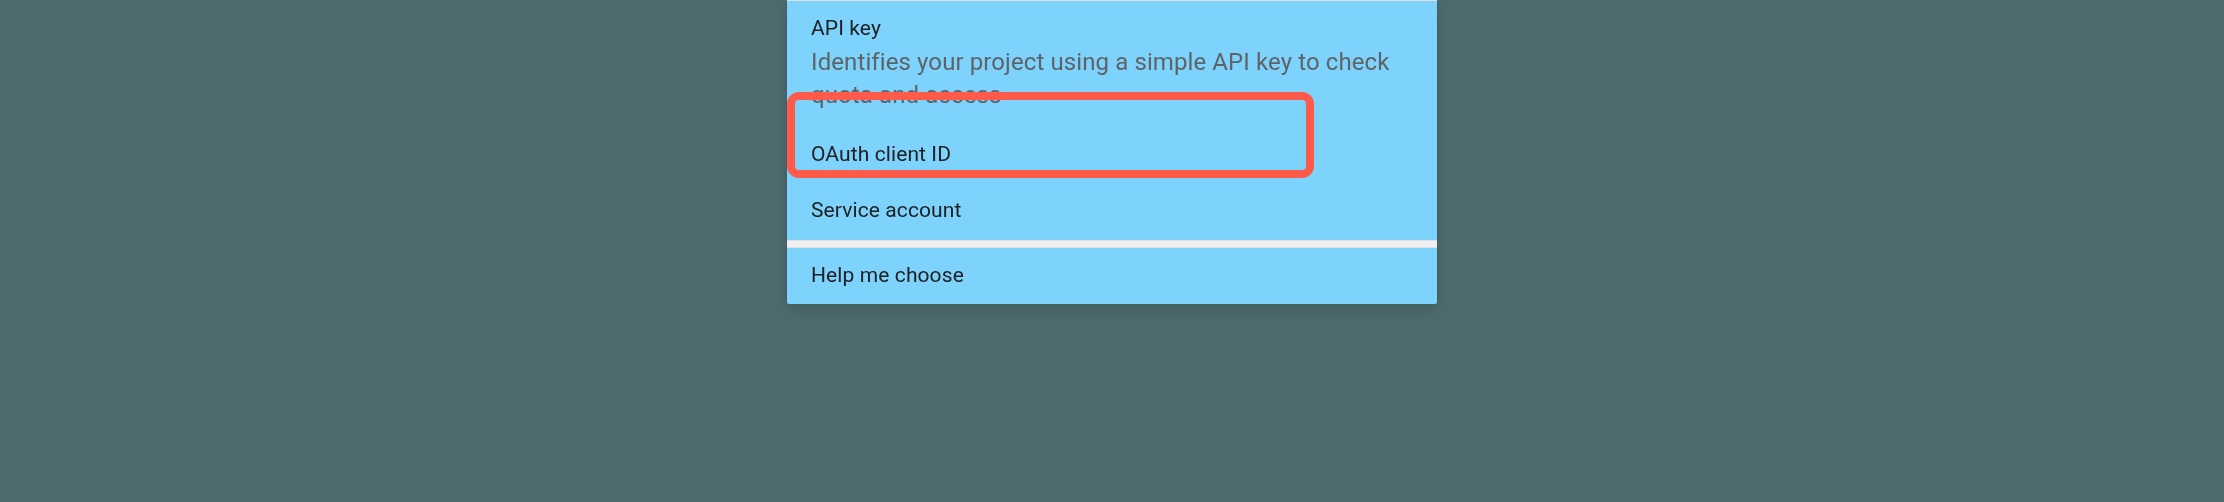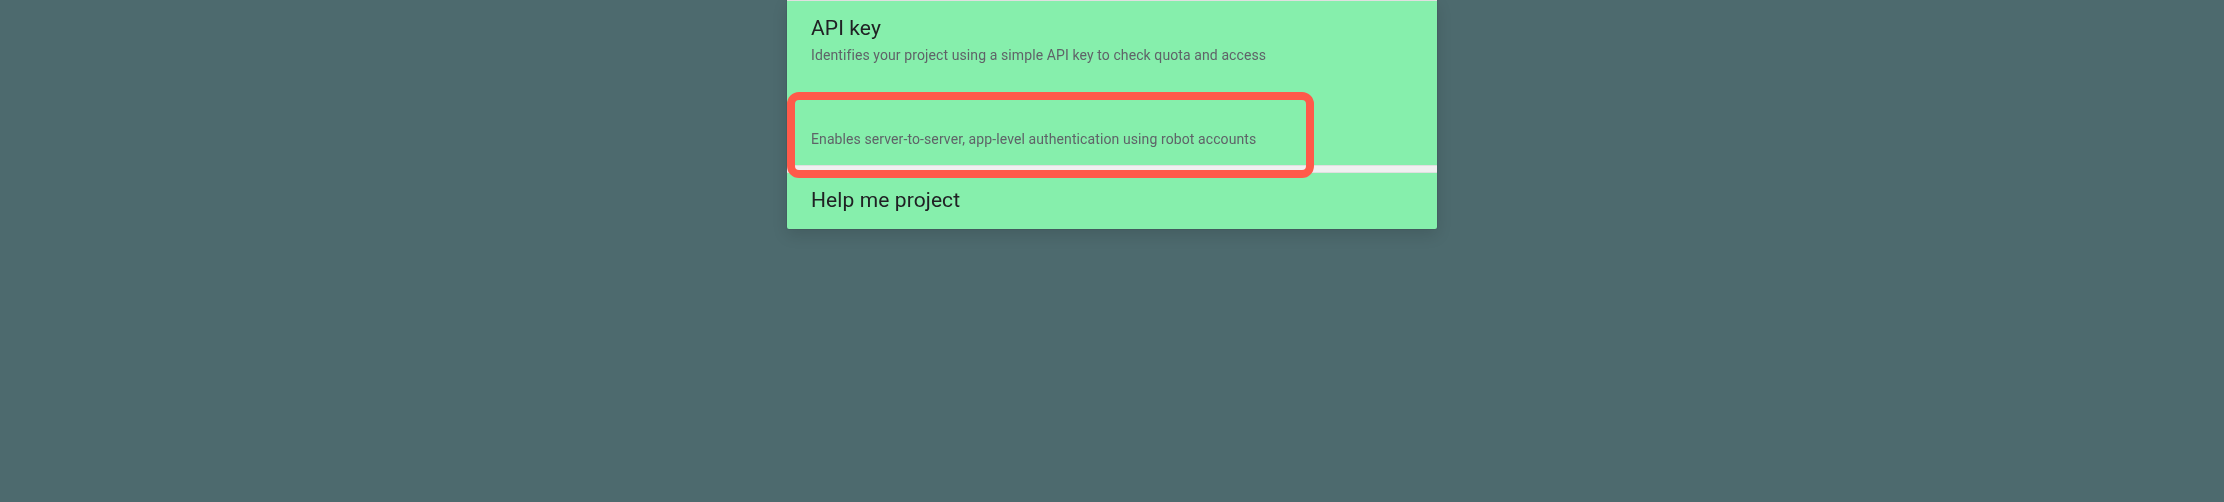--- a/index.html
+++ b/index.html
@@ -6,21 +6,21 @@
     body {
       background: #4d6a6e;
       font-family: 'Google Sans', Roboto, Arial, sans-serif;
       width: 2224px;
       height: 502px;
       display: flex;
       justify-content: center;
       align-items: flex-start;
     }
     .dropdown-panel {
-      background: #86efac;
+      background: #7dd3fc;
       width: 650px;
       margin-top: 0;
       box-shadow: 0 0 0 1px rgba(0,0,0,0.05), 0 6px 16px rgba(0,0,0,0.12);
       border-radius: 0 0 2px 2px;
       position: relative;
     }
     .section-divider {
       border-top: 1px solid #e0e0e0;
     }
     .menu-item {
@@ -29,21 +29,21 @@
       position: relative;
     }
     .menu-item-title {
       font-size: 21px;
       font-weight: 400;
       color: #202124;
       letter-spacing: 0.1px;
       line-height: 1.25;
     }
     .menu-item-desc {
-      font-size: 14px;
+      font-size: 24px;
       color: #5f6368;
       letter-spacing: 0.1px;
       margin-top: 5px;
       line-height: 1.35;
     }
     .highlight-box {
       position: absolute;
       border: 8px solid #ff5a4a;
       border-radius: 12px;
       top: 92px;
@@ -64,26 +64,27 @@
 
 <div class="dropdown-panel">
   <div class="section-divider"></div>
 
   <div class="menu-item">
     <div class="menu-item-title">API key</div>
     <div class="menu-item-desc">Identifies your project using a simple API key to check quota and access</div>
   </div>
 
   <div class="menu-item">
+    <div class="menu-item-title">OAuth client ID</div>
   </div>
 
   <div class="menu-item">
-    <div class="menu-item-desc">Enables server-to-server, app-level authentication using robot accounts</div>
+    <div class="menu-item-title">Service account</div>
   </div>
 
   <div class="section-gap"></div>
 
   <div class="menu-item">
-    <div class="menu-item-title">Help me project</div>
+    <div class="menu-item-title">Help me choose</div>
   </div>
 
   <div class="highlight-box"></div>
 </div>
 
 </body></html>

